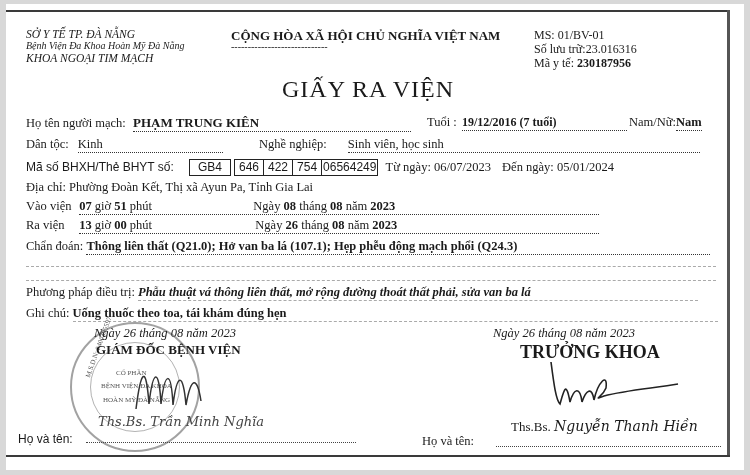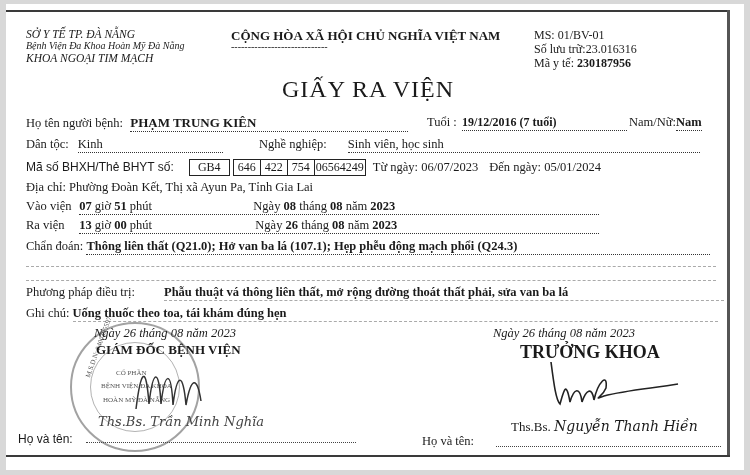--- a/index.html
+++ b/index.html
@@ -45,21 +45,21 @@
 
     .title { left: 212px; top: 72px; width: 300px; text-align: center; font-size: 24px; font-weight: normal; letter-spacing: 1px; }
 
     .row { font-size: 12.5px; }
     .val-bold { font-weight: bold; }
     .dots { border-bottom: 1.5px dotted #333; display: inline-block; }
     .dots-light { border-bottom: 1px dashed #aaa; }
 
     .bhyt-box {
       display: inline-block; border: 1px solid #222; padding: 0 4px; font-size: 12px;
-      font-family: Liberation Serif, serif; line-height: 15px;
+      font-family: Liberation Sans, sans-serif; line-height: 15px;
     }
     .sans { font-family: "Liberation Sans", "DejaVu Sans", sans-serif; }
 
     .italic { font-style: italic; }
     .signame { font-family: "DejaVu Serif", serif; font-style: italic; }
 
     .stamp {
       position: absolute; left: 64px; top: 318px; width: 130px; height: 130px;
       border-radius: 50%; border: 2px solid #555; opacity: 0.55;
     }
@@ -90,21 +90,21 @@
 
   <div class="abs hdr-right">
     <div>MS: 01/BV-01</div>
     <div>Số lưu trữ:23.016316</div>
     <div><span>Mã y tế: </span><span class="bold">230187956</span></div>
   </div>
 
   <div class="abs title">GIẤY RA VIỆN</div>
 
   <div class="abs row" style="left:20px; top:111px;">
-    <span>Họ tên người bệnh:</span>
+    <span>Họ tên người mạch:</span>
     <span class="dots" style="width:278px; margin-left:4px;"><span class="val-bold" style="font-size:13px;">PHẠM TRUNG KIÊN</span></span>
   </div>
   <div class="abs row" style="left:421px; top:111px;">
     <span>Tuổi :</span>
     <span class="dots" style="width:165px; margin-left:2px;"><span class="val-bold" style="font-size:12px;">19/12/2016 (7 tuổi)</span></span>
   </div>
   <div class="abs row" style="left:623px; top:111px;">
     <span>Nam/Nữ:</span><span class="dots val-bold">Nam</span>
   </div>
 
@@ -169,21 +169,21 @@
 
   <div class="abs row" style="left:20px; top:235px;">
     <span>Chẩn đoán:</span>
     <span class="dots val-bold" style="width:624px;">Thông liên thất (Q21.0); Hở van ba lá (107.1); Hẹp phễu động mạch phổi (Q24.3)</span>
   </div>
   <div class="abs dots-light" style="left:20px; top:262px; width:690px;"></div>
   <div class="abs dots-light" style="left:20px; top:276px; width:690px;"></div>
 
   <div class="abs row" style="left:20px; top:281px;">
     <span>Phương pháp điều trị:</span>
-    <span class="val-bold dots-light" style="display:inline-block; width:560px; margin-left:26px;">Phẫu thuật vá thông liên thất, mở rộng đường thoát thất phải, sửa van ba lá</span>
+    <span class="val-bold dots-light" style="display:inline-block; width:560px; margin-left:0;font-style:italic;">Phẫu thuật vá thông liên thất, mở rộng đường thoát thất phải, sửa van ba lá</span>
   </div>
 
   <div class="abs row" style="left:20px; top:302px;">
     <span>Ghi chú:</span>
     <span class="val-bold dots-light" style="display:inline-block; width:645px;">Uống thuốc theo toa, tái khám đúng hẹn</span>
   </div>
 
   <div class="stamp"></div>
   <div class="stamp-inner"></div>
   <div class="stamp-text" style="left:110px; top:365px;">CỔ PHẦN</div>

